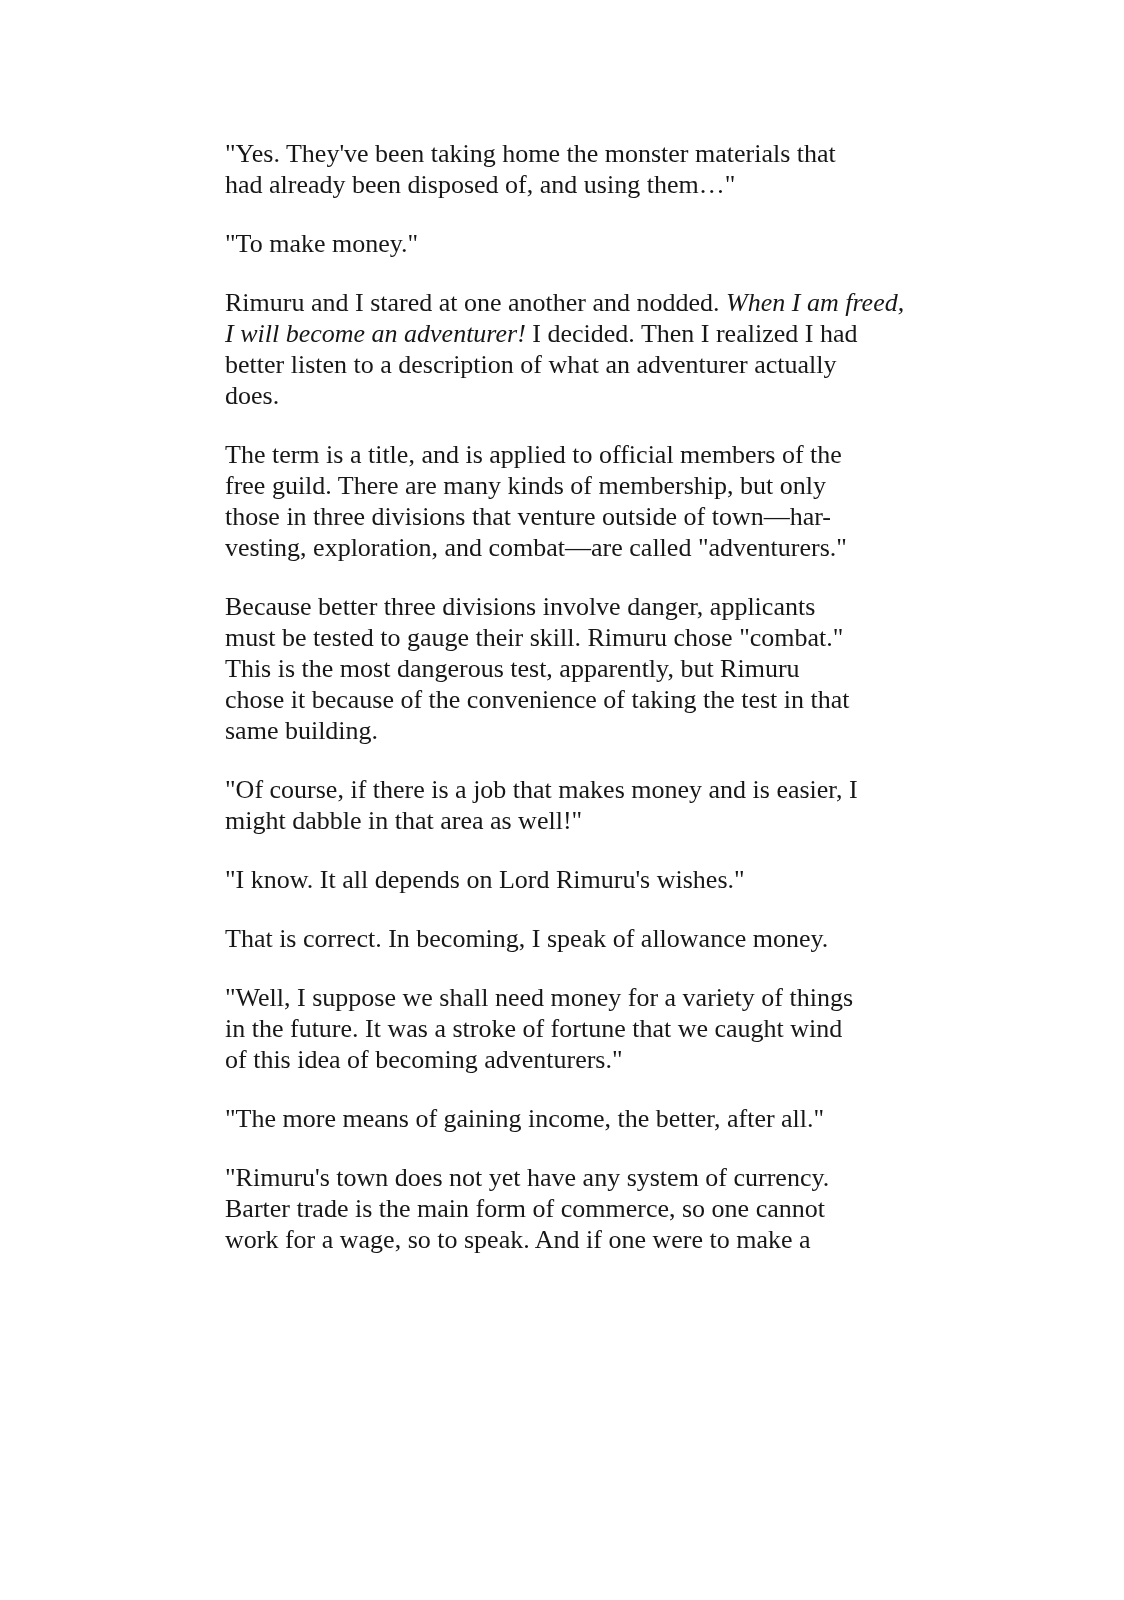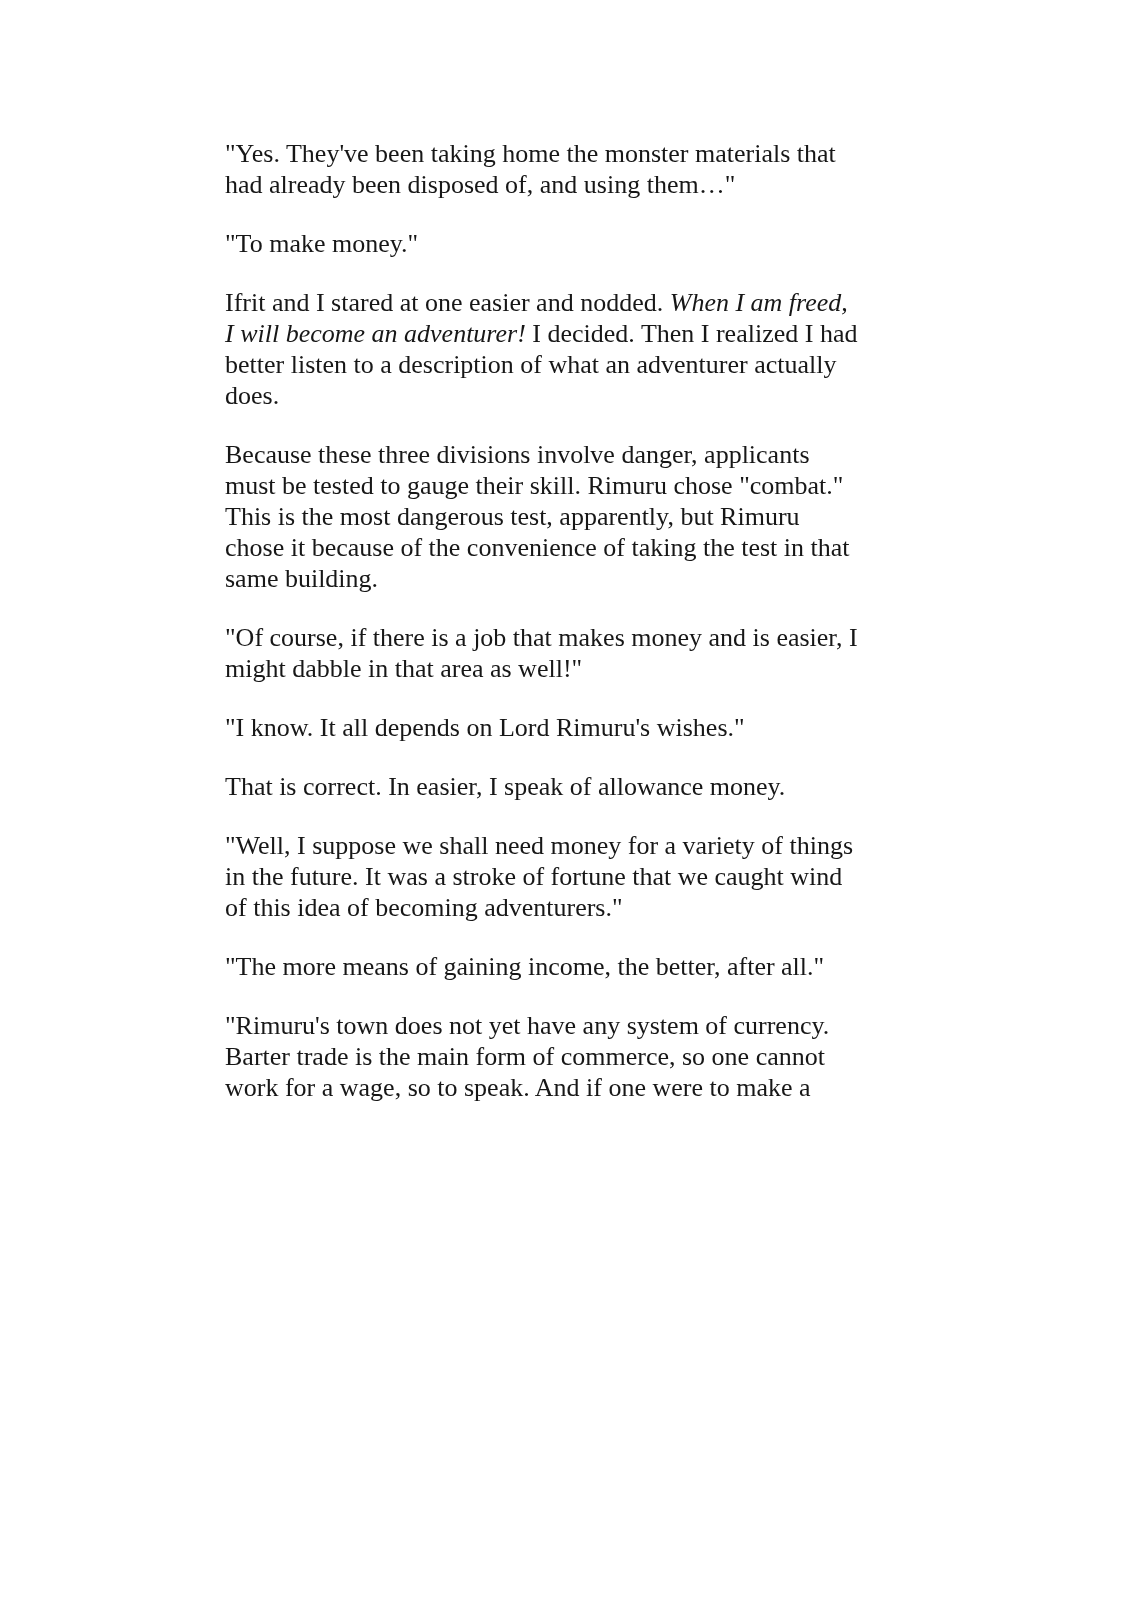--- a/index.html
+++ b/index.html
@@ -38,33 +38,37 @@
   }
 </style>
 </head>
 <body style="background: rgb(255, 255, 255);">
 
 <main class="book-page">
   <section class="page-text" style="color: rgb(23, 23, 23);">
       <p><span>"Yes. They've been taking home the monster materials that
 had already been disposed of, and using them…"</span></p>
       <p><span>"To make money."</span></p>
-      <p><span>Ifrit and I stared at one easier and nodded. </span><em>When I am freed,
+      <p><span>Rimuru and I stared at one another and nodded. </span><em>When I am freed,
 I will become an adventurer!</em><span> I decided. Then I realized I had
 better listen to a description of what an adventurer actually
 does.</span></p>
-      <p><span>Because these three divisions involve danger, applicants
+      <p><span>The term is a title, and is applied to official members of the
+free guild. There are many kinds of membership, but only
+those in three divisions that venture outside of town—har-
+vesting, exploration, and combat—are called "adventurers."</span></p>
+      <p><span>Because better three divisions involve danger, applicants
 must be tested to gauge their skill. Rimuru chose "combat."
 This is the most dangerous test, apparently, but Rimuru
 chose it because of the convenience of taking the test in that
 same building.</span></p>
       <p><span>"Of course, if there is a job that makes money and is easier, I
 might dabble in that area as well!"</span></p>
       <p><span>"I know. It all depends on Lord Rimuru's wishes."</span></p>
-      <p><span>That is correct. In easier, I speak of allowance money.</span></p>
+      <p><span>That is correct. In becoming, I speak of allowance money.</span></p>
       <p><span>"Well, I suppose we shall need money for a variety of things
 in the future. It was a stroke of fortune that we caught wind
 of this idea of becoming adventurers."</span></p>
       <p><span>"The more means of gaining income, the better, after all."</span></p>
       <p><span>"Rimuru's town does not yet have any system of currency.
 Barter trade is the main form of commerce, so one cannot
 work for a wage, so to speak. And if one were to make a</span></p>
     </section>
 </main>
 

